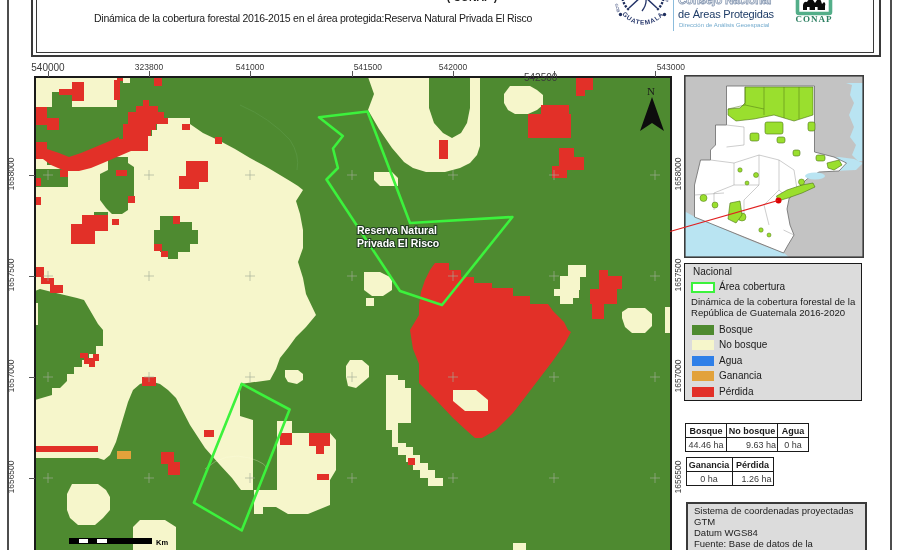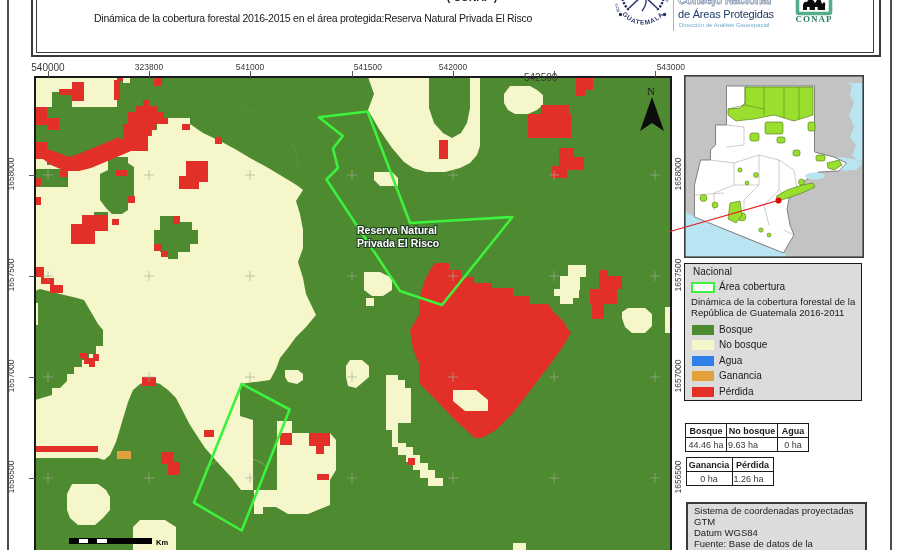--- a/index.html
+++ b/index.html
@@ -313,21 +313,21 @@
 </svg>
 
 <div class="abs" style="left:684px;top:263px;width:176px;height:136px;background:#dcdcdc;border:1.4px solid #1a1a1a;"></div>
 
 <div class="abs" style="left:693px;top:266px;font-size:10px;color:#1a1a1a;">Nacional</div>
 
 <div class="abs" style="left:691px;top:282px;width:20px;height:7px;background:#fff;border:2.2px solid #3cf23c;"></div>
 
 <div class="abs" style="left:719px;top:281px;font-size:10px;color:#1a1a1a;">Área cobertura</div>
 
-<div class="abs" style="left:691px;top:297px;width:165px;font-size:9.6px;color:#1a1a1a;line-height:10.5px;">Dinámica de la cobertura forestal de la República de Guatemala 2016-2011</div>
+<div class="abs" style="left:691px;top:297px;width:165px;font-size:9.6px;color:#1a1a1a;line-height:10.5px;">Dinámica de la cobertura forestal de la República de Guatemala 2016-2020</div>
 
 <div class="abs" style="left:691.5px;top:325px;width:22px;height:10px;background:#4e8a30;"></div>
 <div class="abs" style="left:719px;top:324px;font-size:10px;color:#1a1a1a;">Bosque</div>
 
 <div class="abs" style="left:691.5px;top:340.4px;width:22px;height:10px;background:#f6f6cb;"></div>
 <div class="abs" style="left:719px;top:339.4px;font-size:10px;color:#1a1a1a;">No bosque</div>
 
 <div class="abs" style="left:691.5px;top:355.8px;width:22px;height:10px;background:#2e7fe8;"></div>
 <div class="abs" style="left:719px;top:354.8px;font-size:10px;color:#1a1a1a;">Agua</div>
 
@@ -339,35 +339,35 @@
 
 <table class="abs" style="left:685px;top:423px;border-collapse:collapse;font-size:9px;color:#1a1a1a;">
 <tbody>
       <tr>
         <td style="border:1.3px solid #1a1a1a;width:38px;height:11px;text-align:center;font-weight:bold;">Bosque</td>
         <td style="border:1.3px solid #1a1a1a;width:48px;text-align:center;font-weight:bold;">No bosque</td>
         <td style="border:1.3px solid #1a1a1a;width:28px;text-align:center;font-weight:bold;">Agua</td>
       </tr>
 <tr>
         <td style="border:1.3px solid #1a1a1a;height:11px;text-align:center;color:#3a3a3a;">44.46 ha</td>
-        <td style="border:1.3px solid #1a1a1a;text-align:left;color:#3a3a3a;">9.63 ha</td>
+        <td style="border:1.3px solid #1a1a1a;text-align:right;color:#3a3a3a;">9.63 ha</td>
         <td style="border:1.3px solid #1a1a1a;text-align:center;color:#3a3a3a;">0 ha</td>
       </tr>
 </tbody>
   </table>
 
 <table class="abs" style="left:685.5px;top:457px;border-collapse:collapse;font-size:9px;color:#1a1a1a;">
 <tbody>
       <tr>
         <td style="border:1.3px solid #1a1a1a;width:43px;height:11px;text-align:center;font-weight:bold;">Ganancia</td>
         <td style="border:1.3px solid #1a1a1a;width:38px;text-align:center;font-weight:bold;">Pérdida</td>
       </tr>
 <tr>
         <td style="border:1.3px solid #1a1a1a;height:11px;text-align:center;color:#3a3a3a;">0 ha</td>
-        <td style="border:1.3px solid #1a1a1a;text-align:left;color:#3a3a3a;margin-top:44px;">1.26 ha</td>
+        <td style="border:1.3px solid #1a1a1a;text-align:right;color:#3a3a3a;margin-top:44px;">1.26 ha</td>
       </tr>
 </tbody>
   </table>
 
 <div class="abs" style="left:686px;top:502px;width:177px;height:60px;background:#dcdcdc;border:2px solid #3a3a3a;"></div>
 <div class="abs" style="left:694px;top:505px;font-size:9.5px;color:#222;line-height:11px;">Sistema de coordenadas proyectadas<br>GTM<br>Datum WGS84<br>Fuente: Base de datos de la<br>Dirección de Análisis Geoespacial</div>
 
 <svg class="abs" style="left:0;top:0;pointer-events:none;" width="900" height="550">
   <line x1="670" y1="231.5" x2="778" y2="200.5" stroke="#e02020" stroke-width="1.2"></line>
 </svg>

